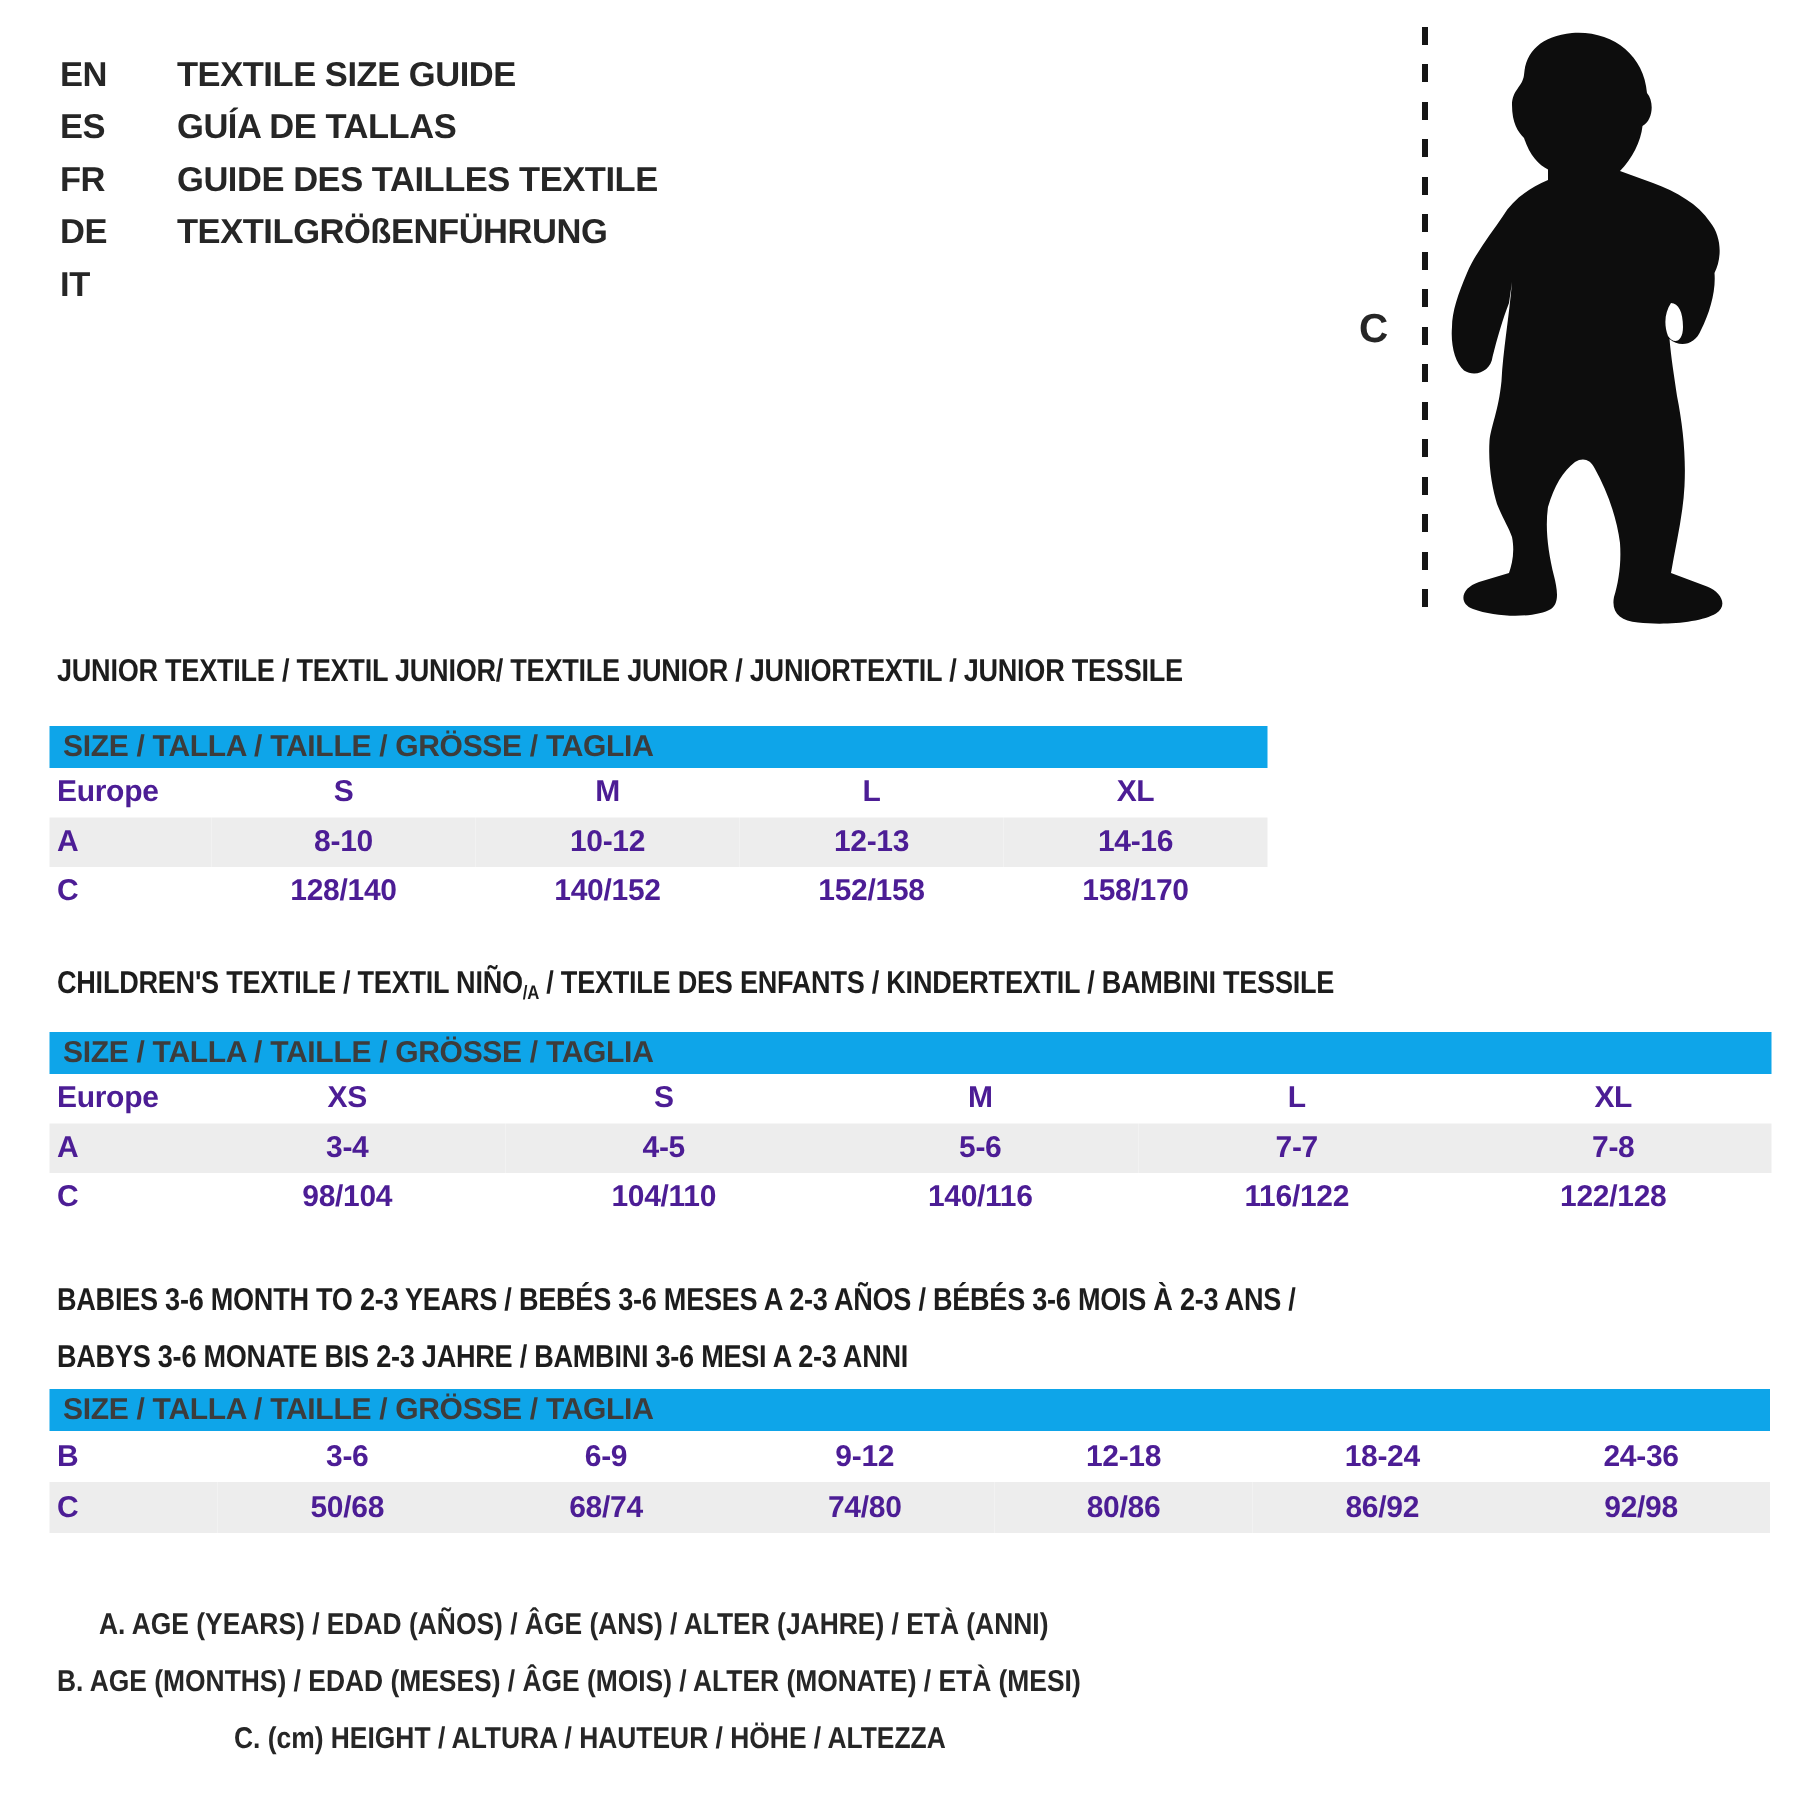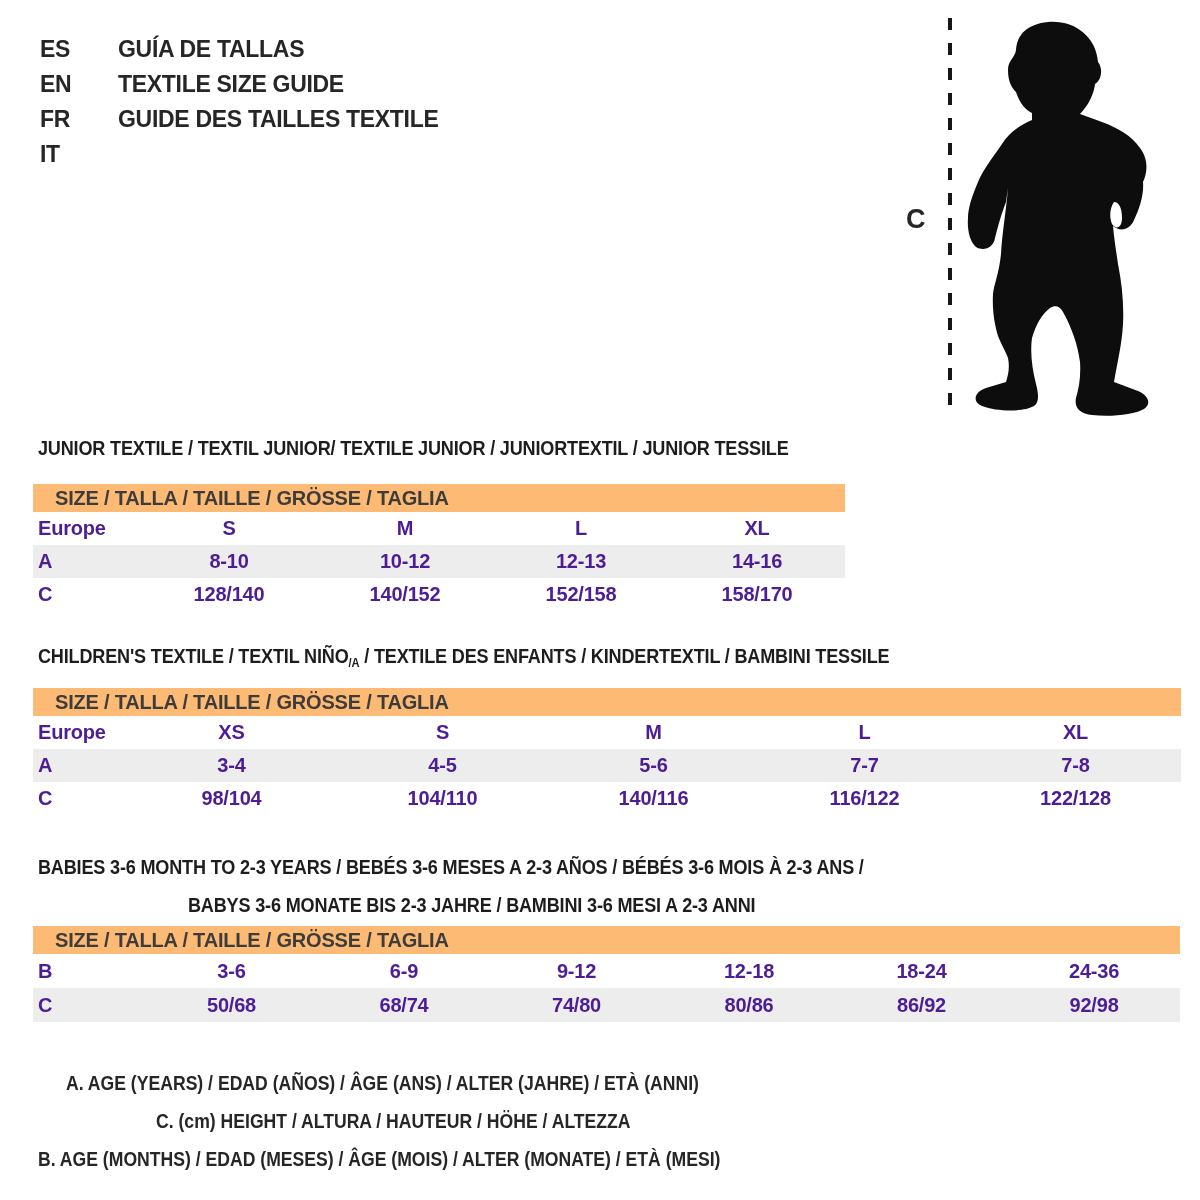--- a/index.html
+++ b/index.html
@@ -16,54 +16,58 @@
   .lang-code{display:inline-block;width:78px;flex:0 0 78px;}
   .lang-title{white-space:nowrap;}
 
   
   .measure-line{left:948px;top:18px;width:4px;height:400px;
     background:repeating-linear-gradient(to bottom,#161616 0 12px,transparent 12px 25px);}
   .height-label{left:906px;top:204px;font-size:27px;font-weight:700;}
   .silhouette{left:962px;top:16px;}
 
   
-  .sec-heading{font-size:21px;font-weight:700;white-space:nowrap;letter-spacing:-0.2px;color:#1d1d1d;text-align:center;}
+  .sec-heading{font-size:21px;font-weight:700;white-space:nowrap;letter-spacing:-0.2px;color:#1d1d1d;}
   .sec-heading .squeeze{display:inline-block;transform:scaleX(0.86);transform-origin:0 50%;}
   .subsc{font-size:13px;vertical-align:-4px;}
 
   
   table.size-table{border-collapse:collapse;table-layout:fixed;}
   table.size-table td{font-weight:700;font-size:20px;color:#4c1d95;text-align:center;
     padding:0;height:33px;vertical-align:middle;letter-spacing:-0.2px;white-space:nowrap;}
   table.size-table td.rlabel{text-align:left;padding-left:5px;}
-  table.size-table tr.bar-row td{background:#fdba74;color:#3c3c3c;text-align:left;
-    padding-left:22px;height:28px;}
+  table.size-table tr.bar-row td{background:#0ea5e9;color:#3c3c3c;text-align:left;
+    padding-left:9px;height:28px;}
   table.size-table tr.shaded td{background:#ededed;}
   table.babies td{height:34px;}
 
   
   .legend{left:38px;top:1064px;text-align:center;}
   .legend-line{line-height:38px;font-size:20px;font-weight:700;white-space:nowrap;}
   .legend-line .squeeze{display:inline-block;transform:scaleX(0.88);transform-origin:0 50%;}
 </style>
 </head>
 <body>
 
 <div class="abs lang-block">
   <div class="lang-row">
+    <span class="lang-code">EN</span>
+    <span class="lang-title">TEXTILE SIZE GUIDE</span>
+  </div>
+  <div class="lang-row">
     <span class="lang-code">ES</span>
     <span class="lang-title">GUÍA DE TALLAS</span>
   </div>
   <div class="lang-row">
-    <span class="lang-code">EN</span>
-    <span class="lang-title">TEXTILE SIZE GUIDE</span>
-  </div>
-  <div class="lang-row">
     <span class="lang-code">FR</span>
     <span class="lang-title">GUIDE DES TAILLES TEXTILE</span>
+  </div>
+  <div class="lang-row">
+    <span class="lang-code">DE</span>
+    <span class="lang-title">TEXTILGRÖßENFÜHRUNG</span>
   </div>
   <div class="lang-row">
     <span class="lang-code">IT</span>
   </div>
 </div>
 
 <div class="abs measure-line"></div>
 <div class="abs height-label">C</div>
 <svg class="abs silhouette" width="196" height="406" viewBox="0 0 196 406" xmlns="http://www.w3.org/2000/svg">
   <path fill="#0d0d0d" fill-rule="evenodd" d="
@@ -235,15 +239,15 @@
     <td>74/80</td>
     <td>80/86</td>
     <td>86/92</td>
     <td>92/98</td>
   </tr>
 </tbody>
   </table>
 
 <div class="abs legend">
   <div class="legend-line"><span class="squeeze">A. AGE (YEARS) / EDAD (AÑOS) / ÂGE (ANS) / ALTER (JAHRE) / ETÀ (ANNI)</span></div>
+  <div class="legend-line"><span class="squeeze">B. AGE (MONTHS) / EDAD (MESES) / ÂGE (MOIS) / ALTER (MONATE) / ETÀ (MESI)</span></div>
   <div class="legend-line"><span class="squeeze">C. (cm) HEIGHT / ALTURA / HAUTEUR / HÖHE / ALTEZZA</span></div>
-  <div class="legend-line"><span class="squeeze">B. AGE (MONTHS) / EDAD (MESES) / ÂGE (MOIS) / ALTER (MONATE) / ETÀ (MESI)</span></div>
 </div>
 
 </body></html>

